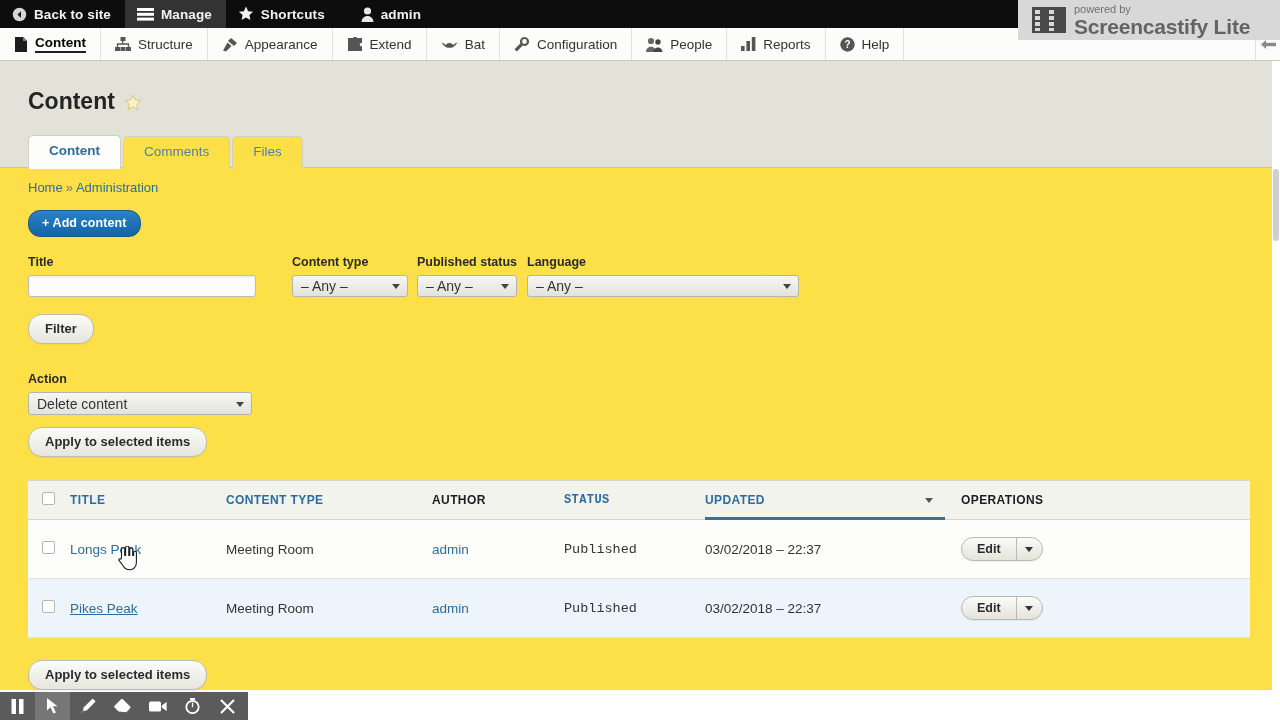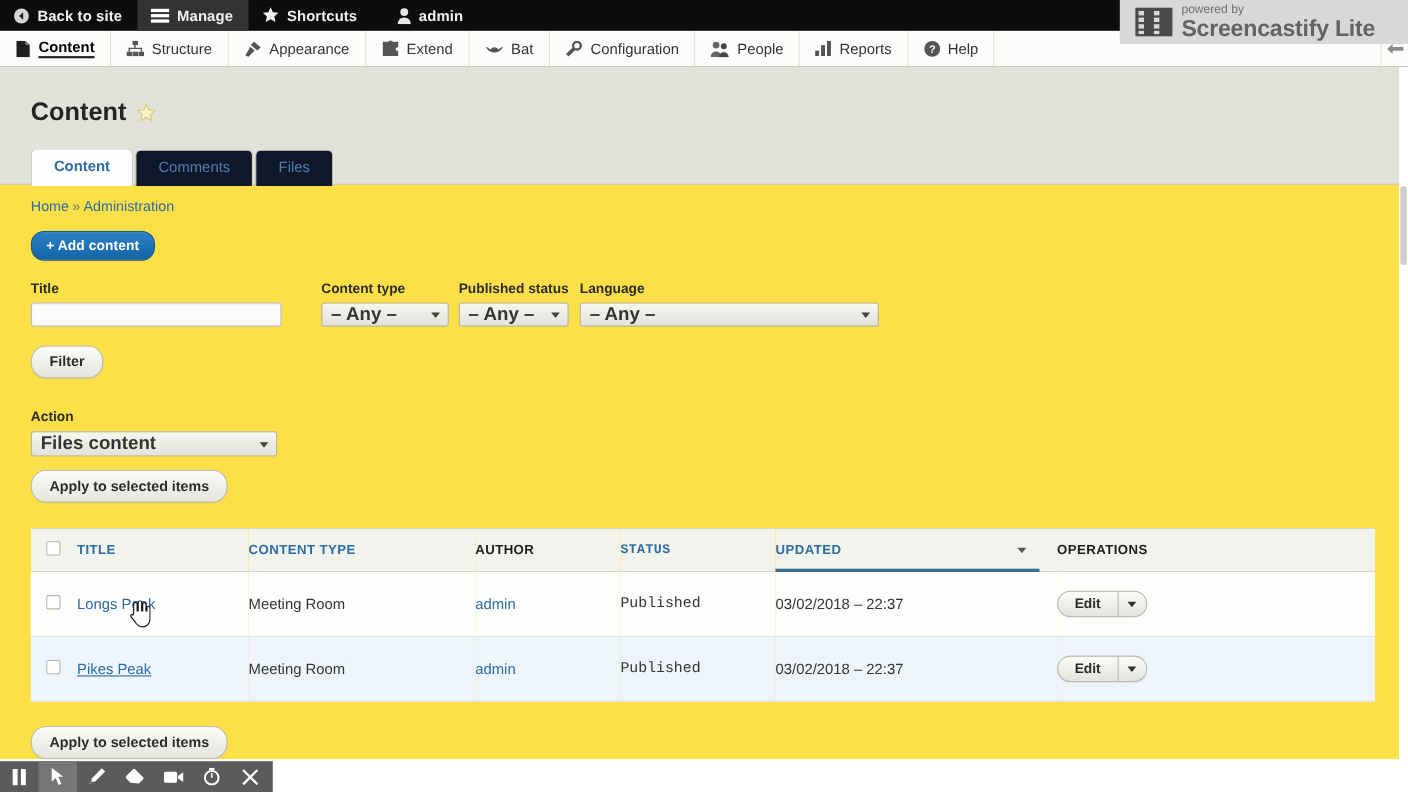--- a/index.html
+++ b/index.html
@@ -85,21 +85,21 @@
   .star-shortcut { margin-top: 3px; }
 
   .tabs {
     position: absolute; top: 135px; left: 28px;
     display: flex; align-items: flex-end; gap: 2px;
     z-index: 5;
   }
   .tab {
     padding: 8px 20px 9px;
     font-size: 13.5px; color: #4f80b0;
-    background: #0f172a;
+    background: #fde047;
     border: 1px solid #cfcfc4; border-bottom: none;
     border-radius: 5px 5px 0 0;
     line-height: 1.1;
   }
   .tab.active {
     background: #fdfdfb; color: #2b6ca3; font-weight: bold;
     border-color: #cfcfc4;
     padding-bottom: 10px;
   }
 
@@ -138,25 +138,24 @@
     width: 228px; height: 22px;
     border: 1px solid #bbb; border-radius: 3px;
     background: #fbfbfa;
     box-shadow: inset 0 1px 2px rgba(0,0,0,.07);
   }
   .sel {
     position: relative;
     height: 22px;
     border: 1px solid #b5b5ad; border-radius: 3px;
     background: linear-gradient(#f6f6f3, #e3e3dc);
-    display: flex; align-items: flex-start;
+    display: flex; align-items: center;
     padding: 0 22px 0 8px;
-    font-size: 17px; color: #333;
+    font-size: 14px; color: #333;
     white-space: nowrap;
-    font-weight: bold;
   }
   .sel .caret {
     position: absolute; right: 7px; top: 50%; margin-top: -2px;
     width: 0; height: 0;
     border-left: 4px solid transparent; border-right: 4px solid transparent;
     border-top: 5px solid #444;
   }
   .g-type { margin-left: 36px; }
   .g-type .sel { width: 116px; }
   .g-status { margin-left: 9px; }
@@ -506,21 +505,21 @@
           <span>– Any –</span>
           <i class="caret"></i>
         </div>
       </div>
     </div>
 
     <div class="btn-pill filter-btn">Filter</div>
 
     <div class="action-label">Action</div>
     <div class="sel action-sel">
-      <span>Files content</span>
+      <span>Delete content</span>
       <i class="caret"></i>
     </div>
     <div class="btn-pill apply-btn">Apply to selected items</div>
 
     
     <table class="tbl">
       <thead>
         <tr>
           <th class="col-cb">
             <span class="cb"></span>

